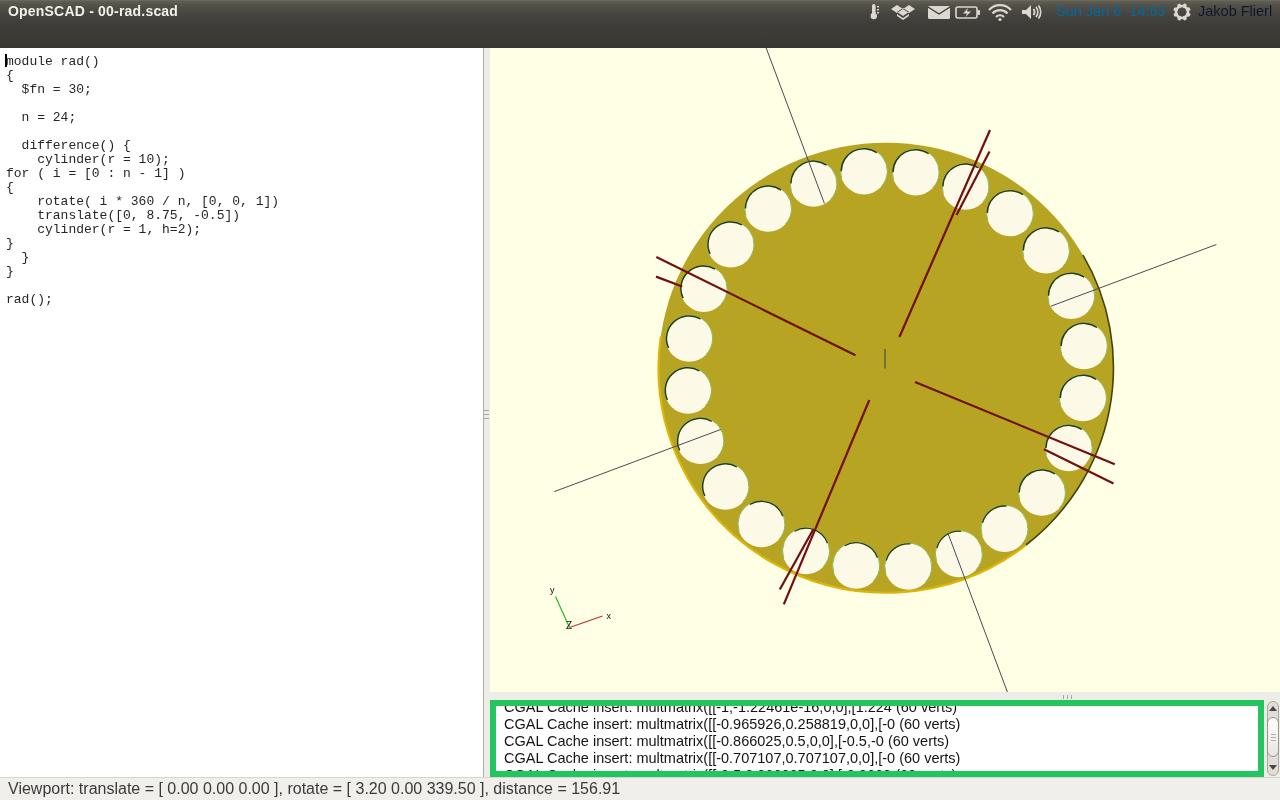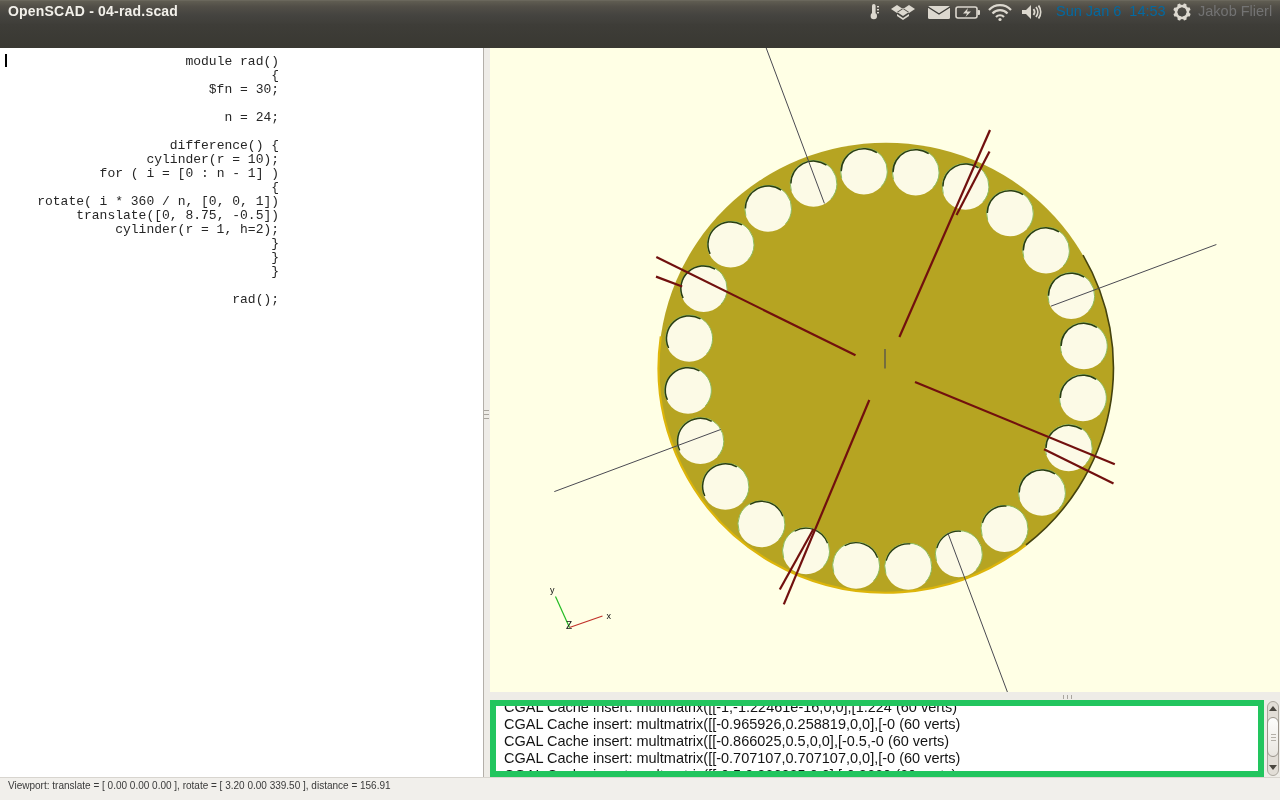--- a/index.html
+++ b/index.html
@@ -4,46 +4,46 @@
 * { margin:0; padding:0; box-sizing:border-box; }
 html,body { width:1280px; height:800px; overflow:hidden; font-family:"Liberation Sans", sans-serif; }
 .abs { position:absolute; }
 #titlebar { left:0; top:0; width:1280px; height:24px;
   background:linear-gradient(#605D52 0%, #514E47 25%, #454440 60%, #3F3E39 100%); border-top:1px solid #6A675C; }
 #title { left:8px; top:3px; font-size:14px; font-weight:bold; color:#F2F0EA; letter-spacing:0.2px; }
 #menubar { left:0; top:24px; width:1280px; height:24px; background:linear-gradient(#3E3D38, #393832); }
 .mi { position:absolute; top:28px; font-size:19px; color:#DDD8CF;margin-top:24px; }
 .mi u { text-decoration:none; border-bottom:1px solid #DDD8CF; padding-bottom:0px; }
 #clock { left:1056px; top:3px; font-size:14.5px; color:#0369a1; position:absolute; }
-#uname { left:1198px; top:3px; font-size:14.5px; color:#737373; position:absolute; }
+#uname { left:1198px; top:3px; font-size:14.5px; color:#0f172a; position:absolute; }
 #editor { left:0; top:48px; width:483px; height:729px; background:#FFFFFF; }
 #code { position:absolute; left:6px; top:55px; font-family:"Liberation Mono", monospace;
-  font-size:13px; line-height:14px; color:#262626; white-space:pre;text-align:right; }
+  font-size:13px; line-height:14px; color:#262626; white-space:pre; }
 #cursor { left:5px; top:54px; width:2px; height:13px; background:#000; }
 #vsplit { left:483px; top:48px; width:7px; height:729px; background:#EEECE7; border-left:1px solid #B3AFA9; }
 .vh { position:absolute; left:484px; width:5px; height:1px; background:#A9A59E; }
 #viewport { left:490px; top:48px; width:790px; height:644px; background:#FFFFE5; }
 #hsplit { left:490px; top:692px; width:790px; height:8px; background:#EEECE7; }
 .hh { position:absolute; top:695px; width:1px; height:4px; background:#A9A59E; }
 #console { left:490px; top:700px; width:790px; height:77px; background:#EFEDE8; }
 #conbox { position:absolute; left:490px; top:700px; width:774px; height:77px; background:#FFFFFF;
   border:6px solid #22c55e; overflow:hidden; }
 #contxt { position:absolute; left:8px; top:-7px; font-size:14.5px; line-height:16.9px; color:#141414; white-space:nowrap; }
 #sbar { position:absolute; left:1267px; top:701px; width:12px; height:75px; background:#E2DED7;
   border:1px solid #ACA89F; border-radius:6px; }
 #sthumb { position:absolute; left:1267px; top:717px; width:12px; height:40px; background:linear-gradient(#FDFDFC,#E9E6E0);
   border:1px solid #9A958C; border-radius:6px; }
 .grip { position:absolute; left:1270.5px; width:5px; height:1px; background:#B4B0A8; }
 #status { left:0; top:777px; width:1280px; height:23px; background:#F1EFEB; border-top:1px solid #D8D5CF; }
-#stxt { position:absolute; left:8px; top:780px; font-size:10px; color:#3A3A3A; }
+#stxt { position:absolute; left:8px; top:780px; font-size:16px; color:#3A3A3A; }
 .tri { position:absolute; width:0; height:0; }
 </style></head>
 <body>
 <div class="abs" id="titlebar"></div>
-<div class="abs" id="title">OpenSCAD - 04-rad.scad</div>
+<div class="abs" id="title">OpenSCAD - 00-rad.scad</div>
 <svg width="200" height="24" viewBox="0 0 200 24" style="position:absolute;left:860px;top:0">
 <rect x="12" y="4" width="3.6" height="10" rx="1.8" fill="#DCD8CF"></rect>
 <circle cx="13.8" cy="16" r="3.2" fill="#DCD8CF"></circle>
 <rect x="17" y="6" width="2" height="1.4" fill="#DCD8CF"></rect>
 <rect x="17" y="9" width="2" height="1.4" fill="#DCD8CF"></rect>
 <rect x="17" y="12" width="2" height="1.4" fill="#DCD8CF"></rect>
 <path d="M43 8 37 12 43 16 49 12 Z M37 5 43 9 37 13 31 9 Z M49 5 55 9 49 13 43 9 Z M37 14 43 18 49 14 49 16 43 20 37 16 Z" fill="#DCD8CF"></path>
 <rect x="68" y="6" width="22" height="13" rx="1.5" fill="#DCD8CF"></rect>
 <path d="M68 7 79 14 90 7" fill="none" stroke="#3C3B37" stroke-width="1.4"></path>
 <rect x="96" y="7" width="21" height="11" rx="2" fill="none" stroke="#DCD8CF" stroke-width="1.6"></rect>

